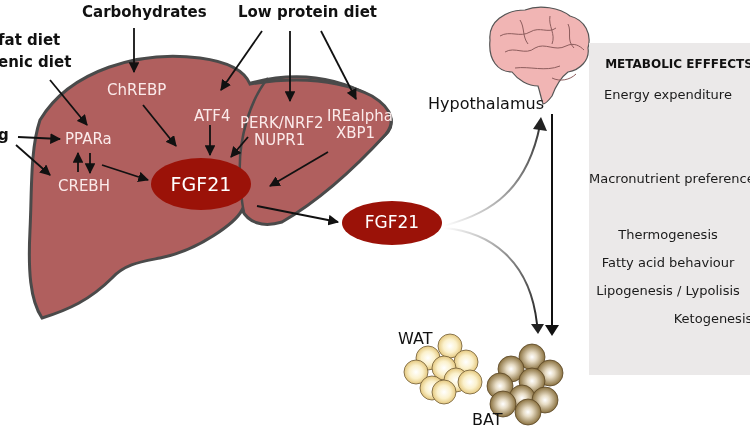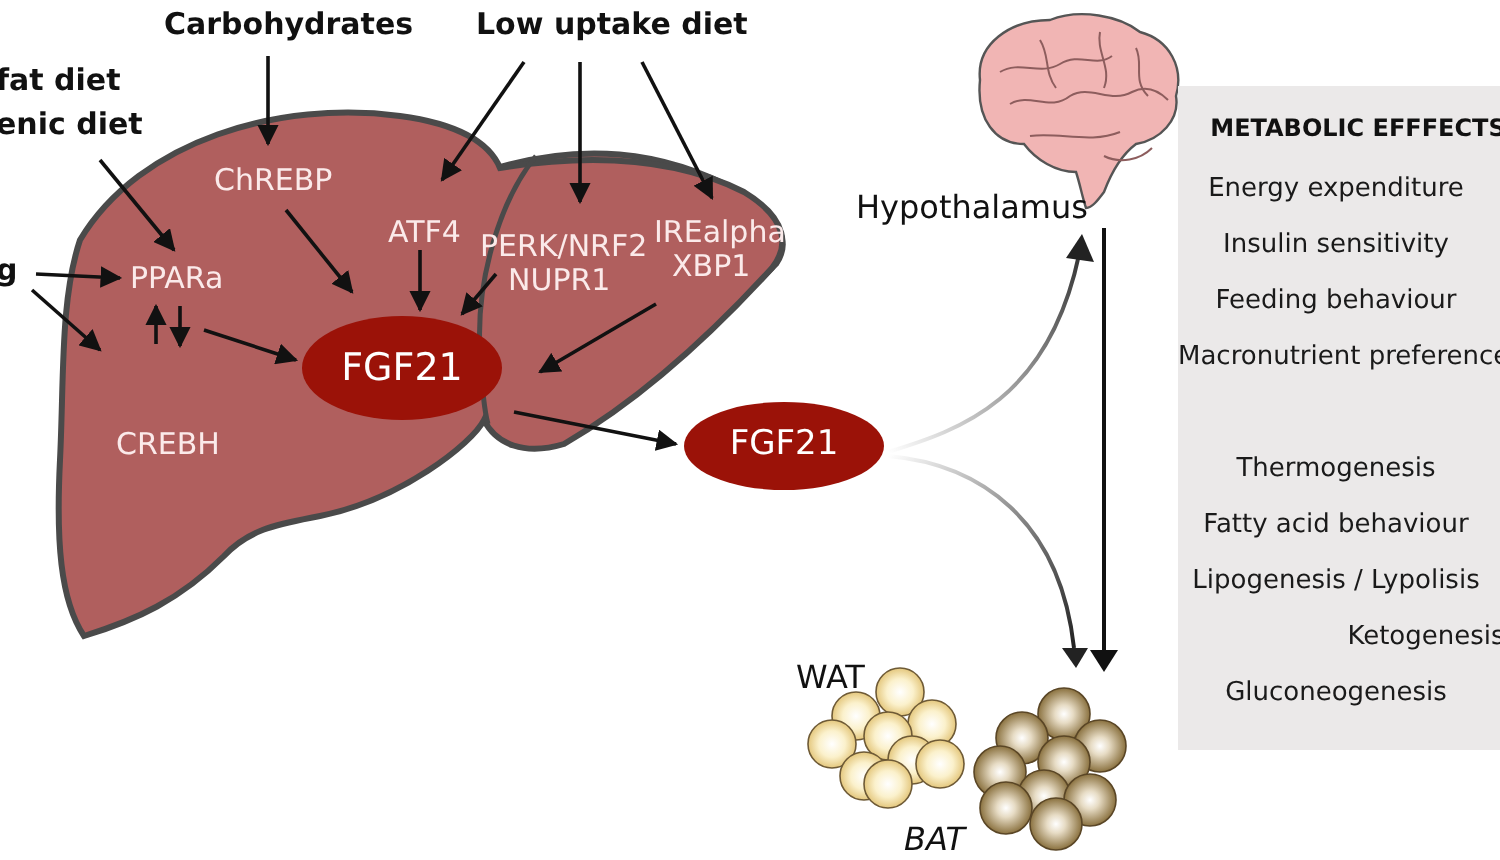--- a/index.html
+++ b/index.html
@@ -112,45 +112,42 @@
     <circle cx="532" cy="381" r="13"></circle>
     <circle cx="500" cy="386" r="13"></circle>
     <circle cx="522" cy="398" r="13"></circle>
     <circle cx="545" cy="400" r="13"></circle>
     <circle cx="503" cy="404" r="13"></circle>
     <circle cx="528" cy="412" r="13"></circle>
   </g>
 </svg>
 
 <div class="lbl black-bold" style="left:82px; top:5px;">Carbohydrates</div>
-<div class="lbl black-bold" style="left:238px; top:5px;">Low uptake diet</div>
+<div class="lbl black-bold" style="left:238px; top:5px;">Low protein diet</div>
 <div class="lbl black-bold" style="left:-2px; top:33px;">fat diet</div>
 <div class="lbl black-bold" style="left:-2px; top:55px;">enic diet</div>
 <div class="lbl black-bold" style="left:-2px; top:128px;">g</div>
 
 <div class="lbl white" style="left:107px; top:83px;">ChREBP</div>
 <div class="lbl white" style="left:194px; top:109px;">ATF4</div>
 <div class="lbl white" style="left:65px; top:132px;">PPARa</div>
-<div class="lbl white" style="left:58px; top:179px;margin-top:36px;">CREBH</div>
+<div class="lbl white" style="left:58px; top:179px;">CREBH</div>
 <div class="lbl white" style="left:240px; top:116px;">PERK/NRF2</div>
 <div class="lbl white" style="left:254px; top:133px;">NUPR1</div>
 <div class="lbl white" style="left:327px; top:109px;">IREalpha</div>
 <div class="lbl white" style="left:336px; top:126px;">XBP1</div>
 
 <div class="fgf-text" style="left:151px; top:173px; width:100px;">FGF21</div>
 <div class="fgf-text" style="left:342px; top:212px; width:100px; font-size:17px;">FGF21</div>
 
 <div class="lbl black" style="left:428px; top:96px;">Hypothalamus</div>
 <div class="lbl black" style="left:398px; top:331px;">WAT</div>
-<div class="lbl black" style="left:452px; top:412px;font-style:italic;">BAT</div>
+<div class="lbl black" style="left:472px; top:412px;">BAT</div>
 
 <div class="panel">
   <div class="panel-title">METABOLIC EFFFECTS</div>
   <div class="effect" style="top:44px;">Energy expenditure</div>
-  <div class="effect" style="top:72px;">Insulin sensitivity</div>
-  <div class="effect" style="top:100px;">Feeding behaviour</div>
   <div class="effect" style="top:128px;">Macronutrient preference</div>
   <div class="effect" style="top:184px;">Thermogenesis</div>
   <div class="effect" style="top:212px;">Fatty acid behaviour</div>
   <div class="effect" style="top:240px;">Lipogenesis / Lypolisis</div>
   <div class="effect" style="top:268px;padding-left:45px;">Ketogenesis</div>
-  <div class="effect" style="top:296px;">Gluconeogenesis</div>
 </div>
 
 </body></html>

